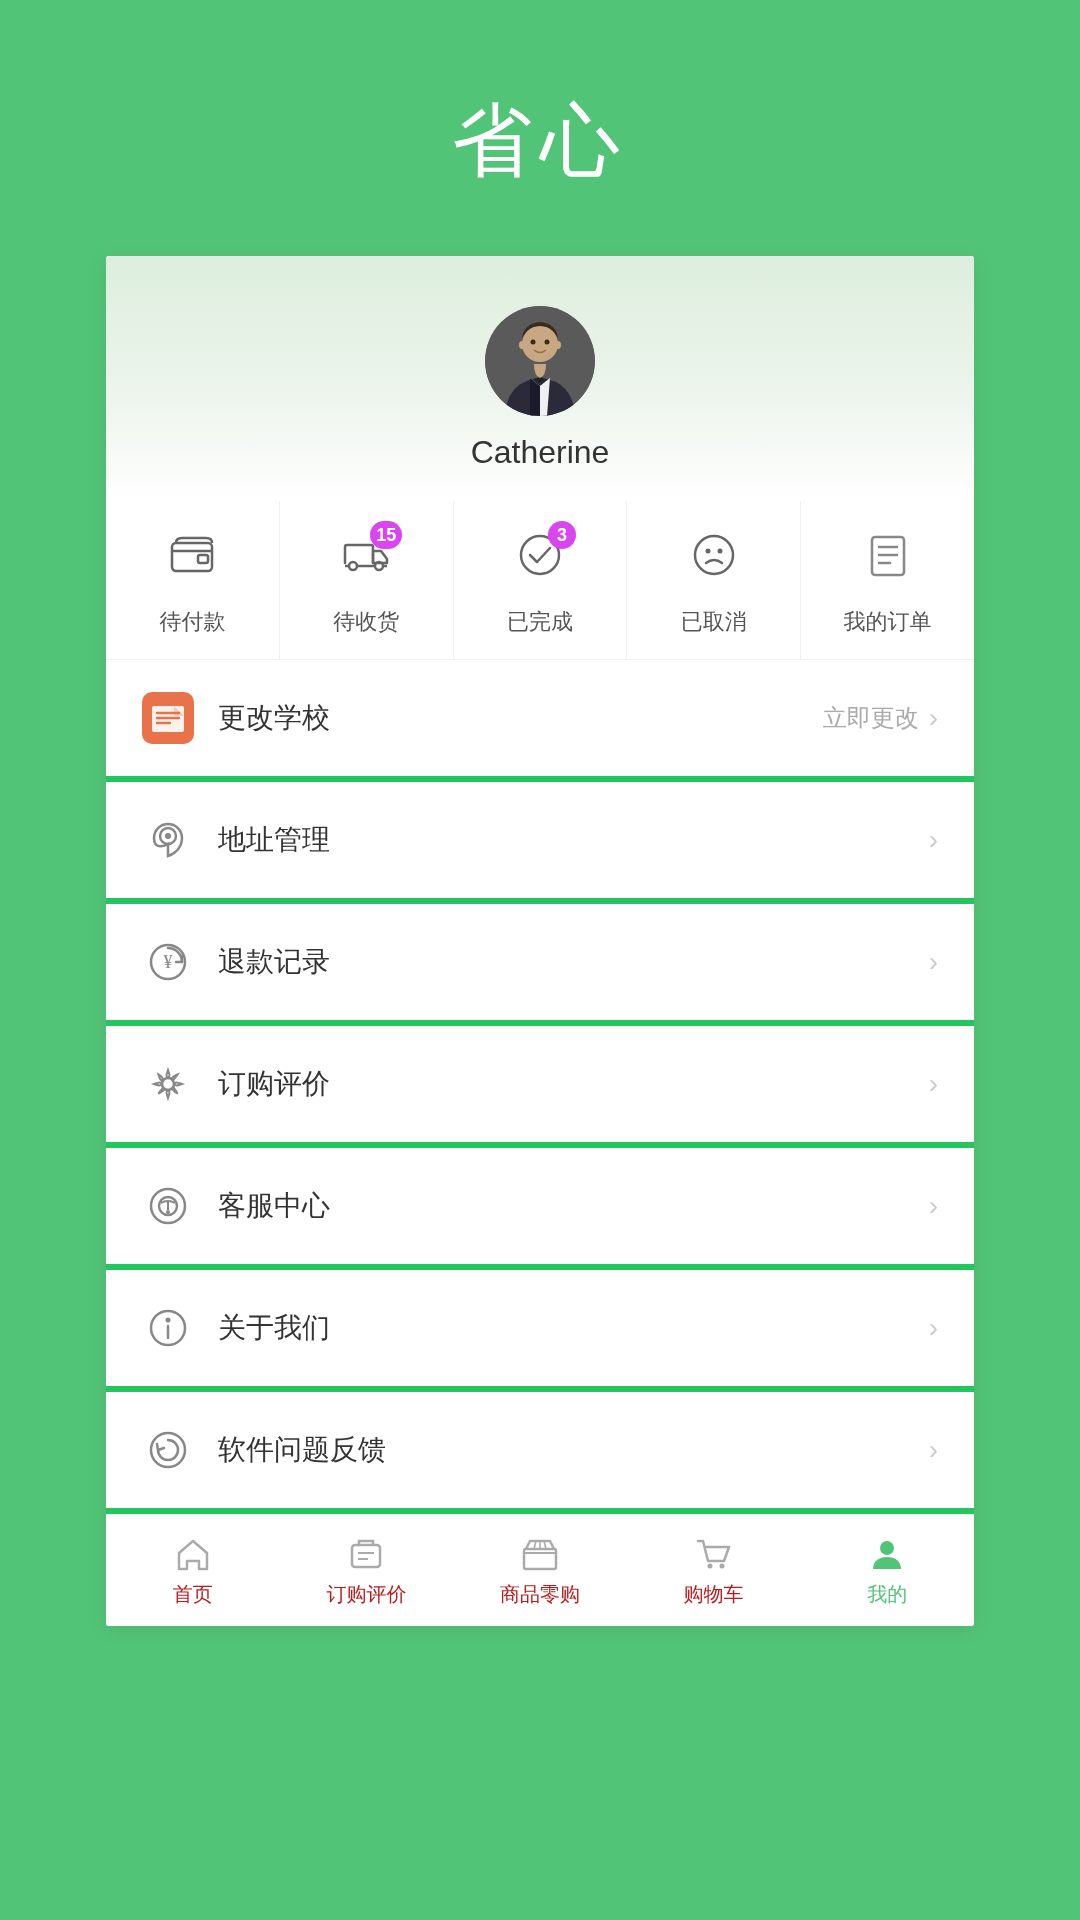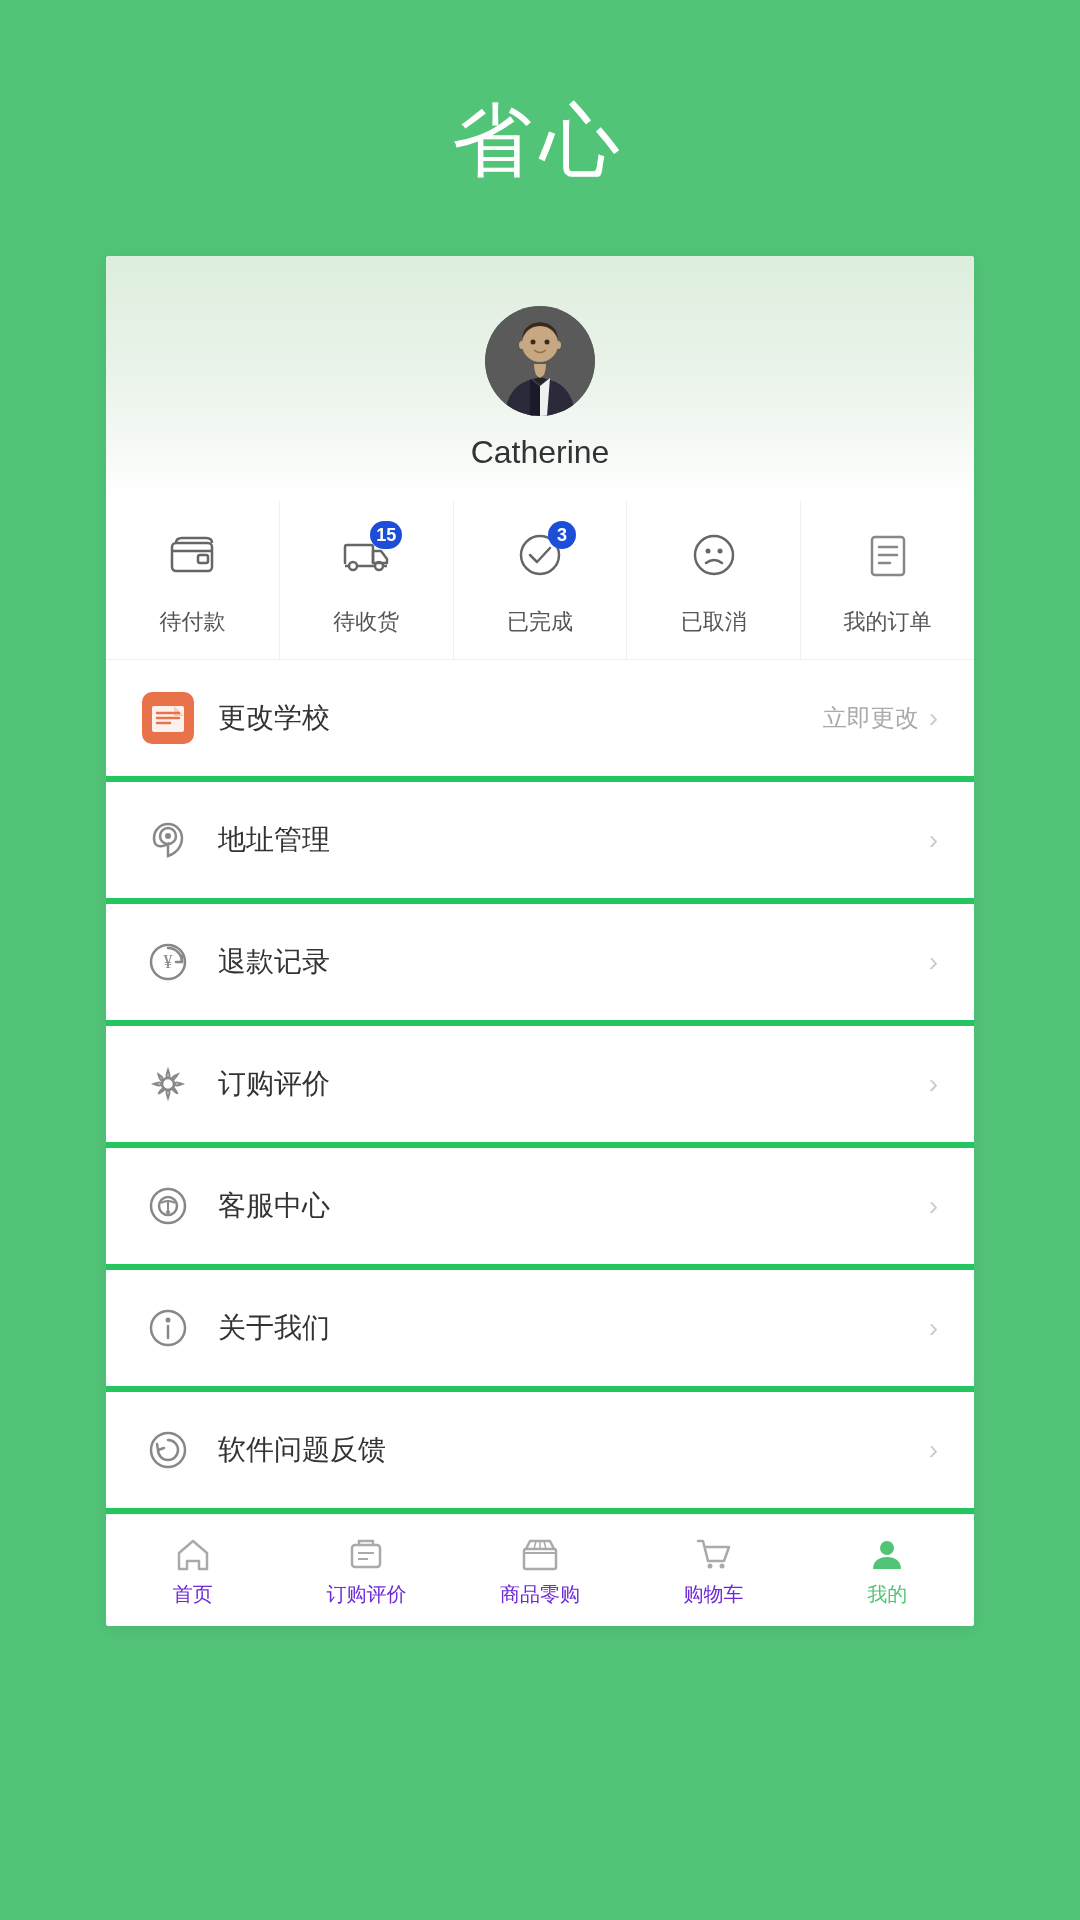--- a/index.html
+++ b/index.html
@@ -92,21 +92,21 @@
       height: 52px;
       display: flex;
       align-items: center;
       justify-content: center;
     }
 
     .badge {
       position: absolute;
       top: -8px;
       right: -10px;
-      background: #1d4ed8;
+      background: #d946ef;
       color: white;
       font-size: 18px;
       border-radius: 20px;
       min-width: 28px;
       height: 28px;
       display: flex;
       align-items: center;
       justify-content: center;
       padding: 0 6px;
       font-weight: bold;
@@ -191,21 +191,21 @@
       flex: 1;
       display: flex;
       flex-direction: column;
       align-items: center;
       padding: 20px 0 18px 0;
       cursor: pointer;
     }
 
     .nav-label {
       font-size: 20px;
-      color: #6d28d9;
+      color: #b91c1c;
       margin-top: 6px;
     }
 
     .nav-label.active {
       color: #52C478;
     }
   </style>
 </head>
 <body>
 

